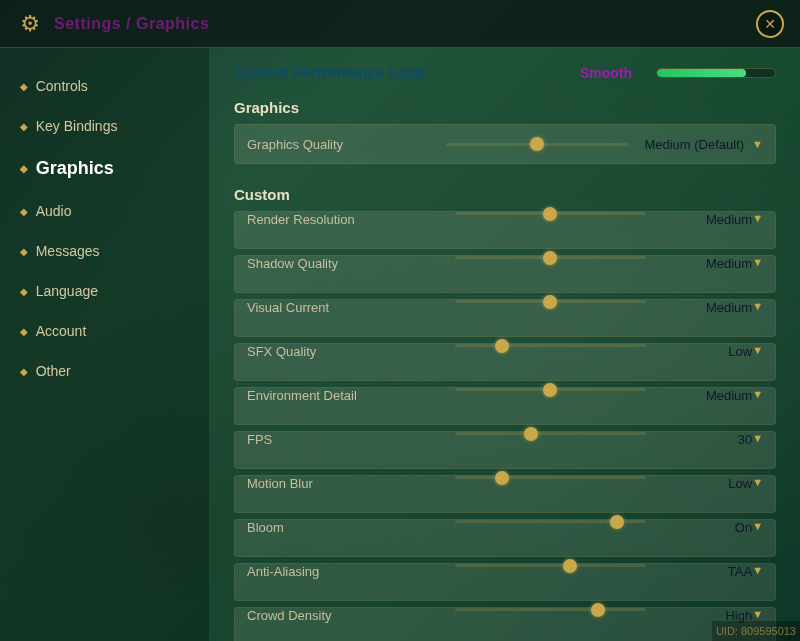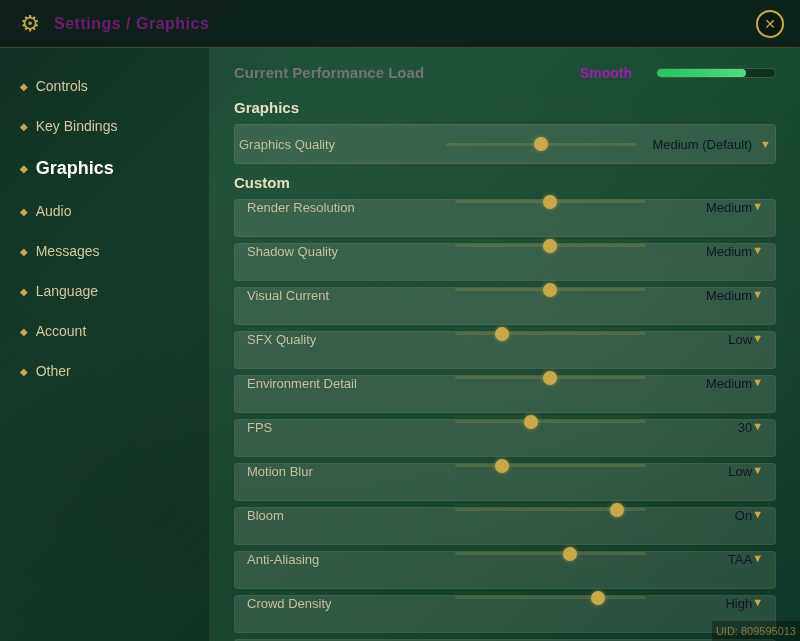--- a/index.html
+++ b/index.html
@@ -135,21 +135,21 @@
 
     
     .performance-row {
       display: flex;
       align-items: center;
       margin-bottom: 18px;
       gap: 16px;
     }
 
     .performance-label {
-      color: #737373;
+      color: #0c4a6e;
       font-size: 15px;
       font-weight: 600;
       white-space: nowrap;
     }
 
     .performance-status {
       color: #a21caf;
       font-size: 14px;
       font-weight: 600;
       margin-left: auto;
@@ -238,22 +238,22 @@
     .dropdown-arrow {
       color: #c8a84b;
       font-size: 11px;
       cursor: pointer;
     }
 
     
     .graphics-quality-row {
       background: rgba(240, 235, 210, 0.12);
       border-radius: 4px;
-      margin-bottom: 10px;
-      padding: 0 4px;
+      margin-bottom: 22px;
+      padding: 0 12px;
       height: 40px;
       display: flex;
       align-items: center;
       border: 1px solid rgba(200,168,75,0.15);
     }
 
     .graphics-quality-label {
       color: #c8bea0;
       font-size: 13px;
       flex: 1;

